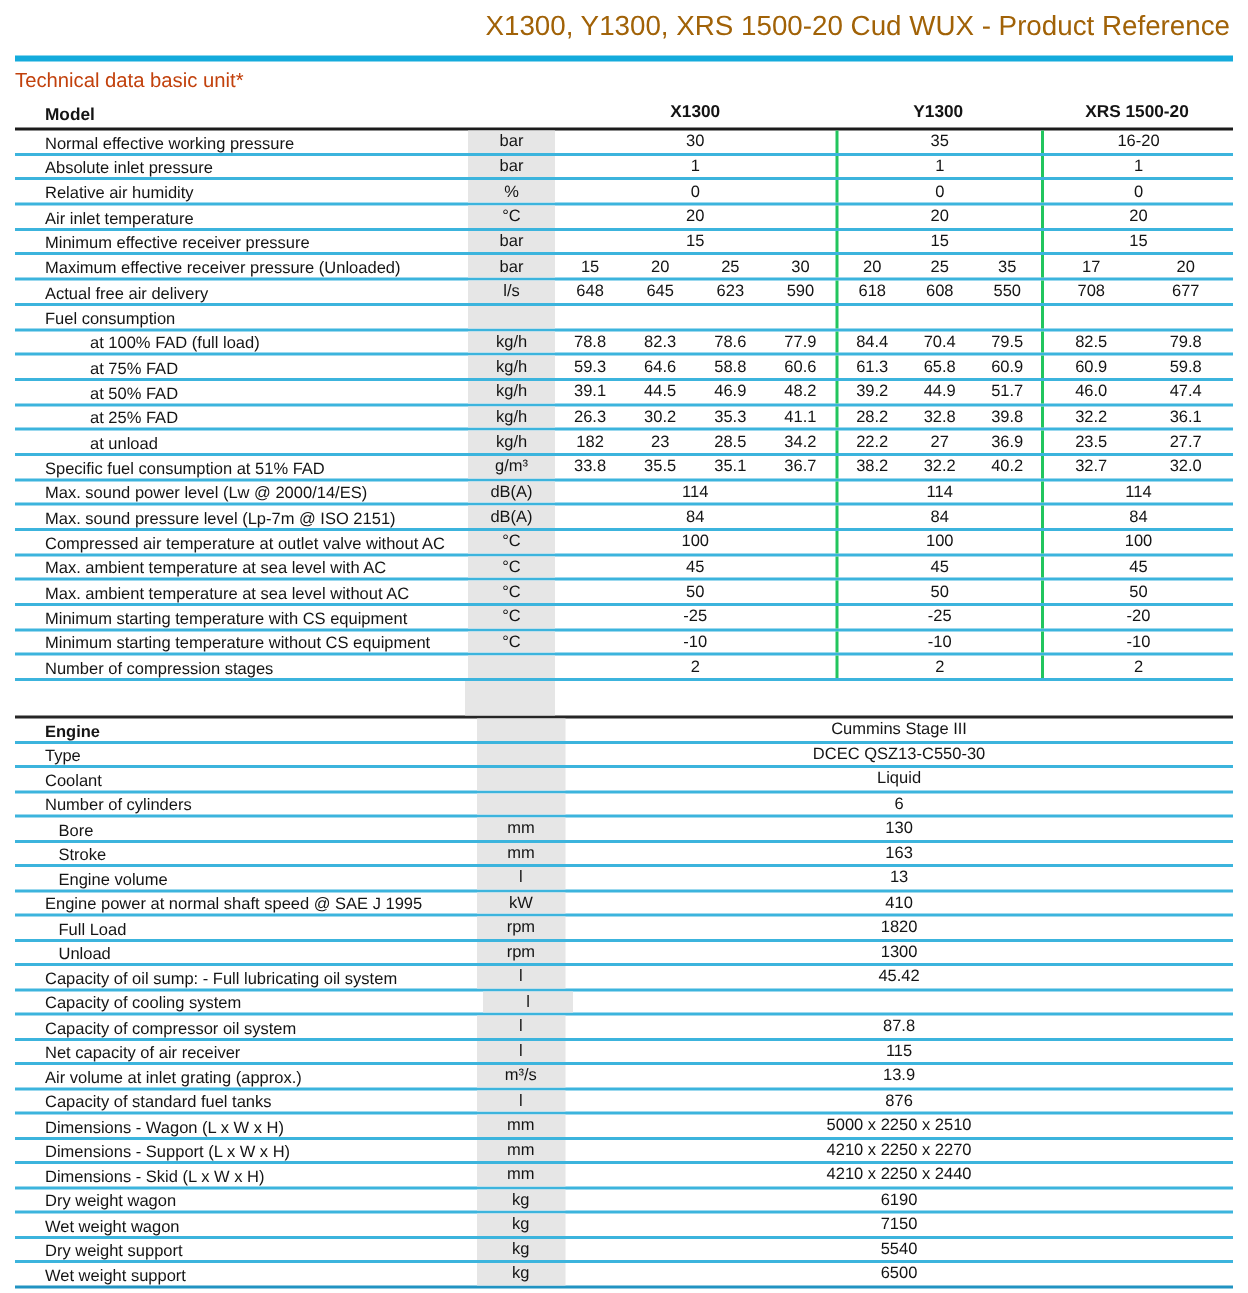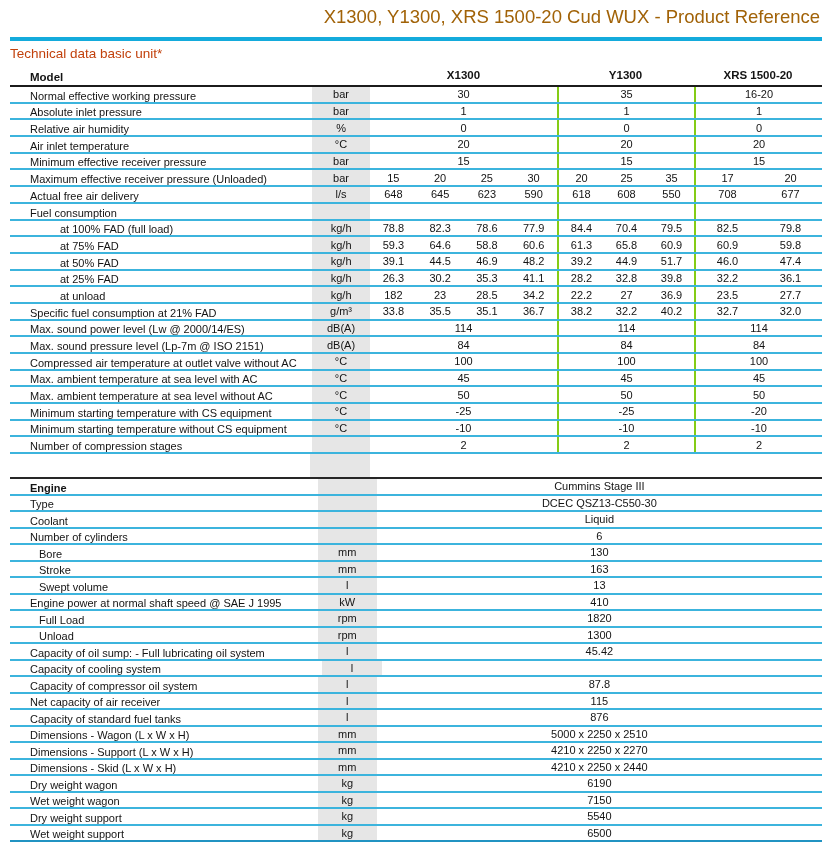--- a/index.html
+++ b/index.html
@@ -16,21 +16,21 @@
   .c-label{width:300px;box-sizing:border-box;padding-left:8px;white-space:nowrap;overflow:hidden;margin-left:12px;}
   .ind1{padding-left:17px;}
   .ind2{padding-left:38px;}
   .c-unit{width:60px;box-sizing:border-box;text-align:center;background:#e6e6e6;align-self:stretch;display:flex;align-items:center;justify-content:center;}
   .hdr .c-unit{background:transparent;}
   .c-data{width:452px;display:flex;align-self:stretch;}
   .grp{display:flex;align-items:center;justify-content:center;box-sizing:border-box;align-self:stretch;}
   .g1{width:187px;}
   .g2{width:137px;}
   .g3{width:128px;}
-  .vdiv{border-left:2px solid #84cc16;}
+  .vdiv{border-left:2px solid #22c55e;}
   .subwrap{display:flex;width:100%;align-self:stretch;}
   .sub{flex:1;display:flex;align-items:center;justify-content:center;}
   .full-val{width:452px;display:flex;align-items:center;justify-content:center;align-self:stretch;}
   .bold{font-weight:bold;}
   .gap{height:23px;display:flex;}
   .gap .gl{width:300px;}
   .gap .gu{width:60px;background:#e6e6e6;}
   .s2-wrap{border-top:2px solid #262626;}
   .s2-wrap .row:last-child{border-bottom:2.5px solid #2193c2;}
 </style>
@@ -290,21 +290,21 @@
             </div>
             <div class="grp g3 vdiv">
               <div class="subwrap">
                 <div class="sub">23.5</div>
                 <div class="sub">27.7</div>
               </div>
             </div>
           </div>
         </div>
         <div class="row">
-          <div class="c-label">Specific fuel consumption at 21% FAD</div>
+          <div class="c-label">Specific fuel consumption at 51% FAD</div>
           <div class="c-unit">g/m³</div>
           <div class="c-data">
             <div class="grp g1">
               <div class="subwrap">
                 <div class="sub">33.8</div>
                 <div class="sub">35.5</div>
                 <div class="sub">35.1</div>
                 <div class="sub">36.7</div>
               </div>
             </div>
@@ -425,21 +425,21 @@
           <div class="c-label ind1">Bore</div>
           <div class="c-unit">mm</div>
           <div class="full-val">130</div>
         </div>
         <div class="row">
           <div class="c-label ind1">Stroke</div>
           <div class="c-unit">mm</div>
           <div class="full-val">163</div>
         </div>
         <div class="row">
-          <div class="c-label ind1">Swept volume</div>
+          <div class="c-label ind1">Engine volume</div>
           <div class="c-unit">l</div>
           <div class="full-val">13</div>
         </div>
         <div class="row">
           <div class="c-label">Engine power at normal shaft speed @ SAE J 1995</div>
           <div class="c-unit">kW</div>
           <div class="full-val">410</div>
         </div>
         <div class="row">
           <div class="c-label ind1">Full Load</div>
@@ -462,20 +462,25 @@
         </div>
         <div class="row">
           <div class="c-label">Capacity of compressor oil system</div>
           <div class="c-unit">l</div>
           <div class="full-val">87.8</div>
         </div>
         <div class="row">
           <div class="c-label">Net capacity of air receiver</div>
           <div class="c-unit">l</div>
           <div class="full-val">115</div>
+        </div>
+        <div class="row">
+          <div class="c-label">Air volume at inlet grating (approx.)</div>
+          <div class="c-unit">m³/s</div>
+          <div class="full-val">13.9</div>
         </div>
         <div class="row">
           <div class="c-label">Capacity of standard fuel tanks</div>
           <div class="c-unit">l</div>
           <div class="full-val">876</div>
         </div>
         <div class="row">
           <div class="c-label">Dimensions - Wagon (L x W x H)</div>
           <div class="c-unit">mm</div>
           <div class="full-val">5000 x 2250 x 2510</div>

